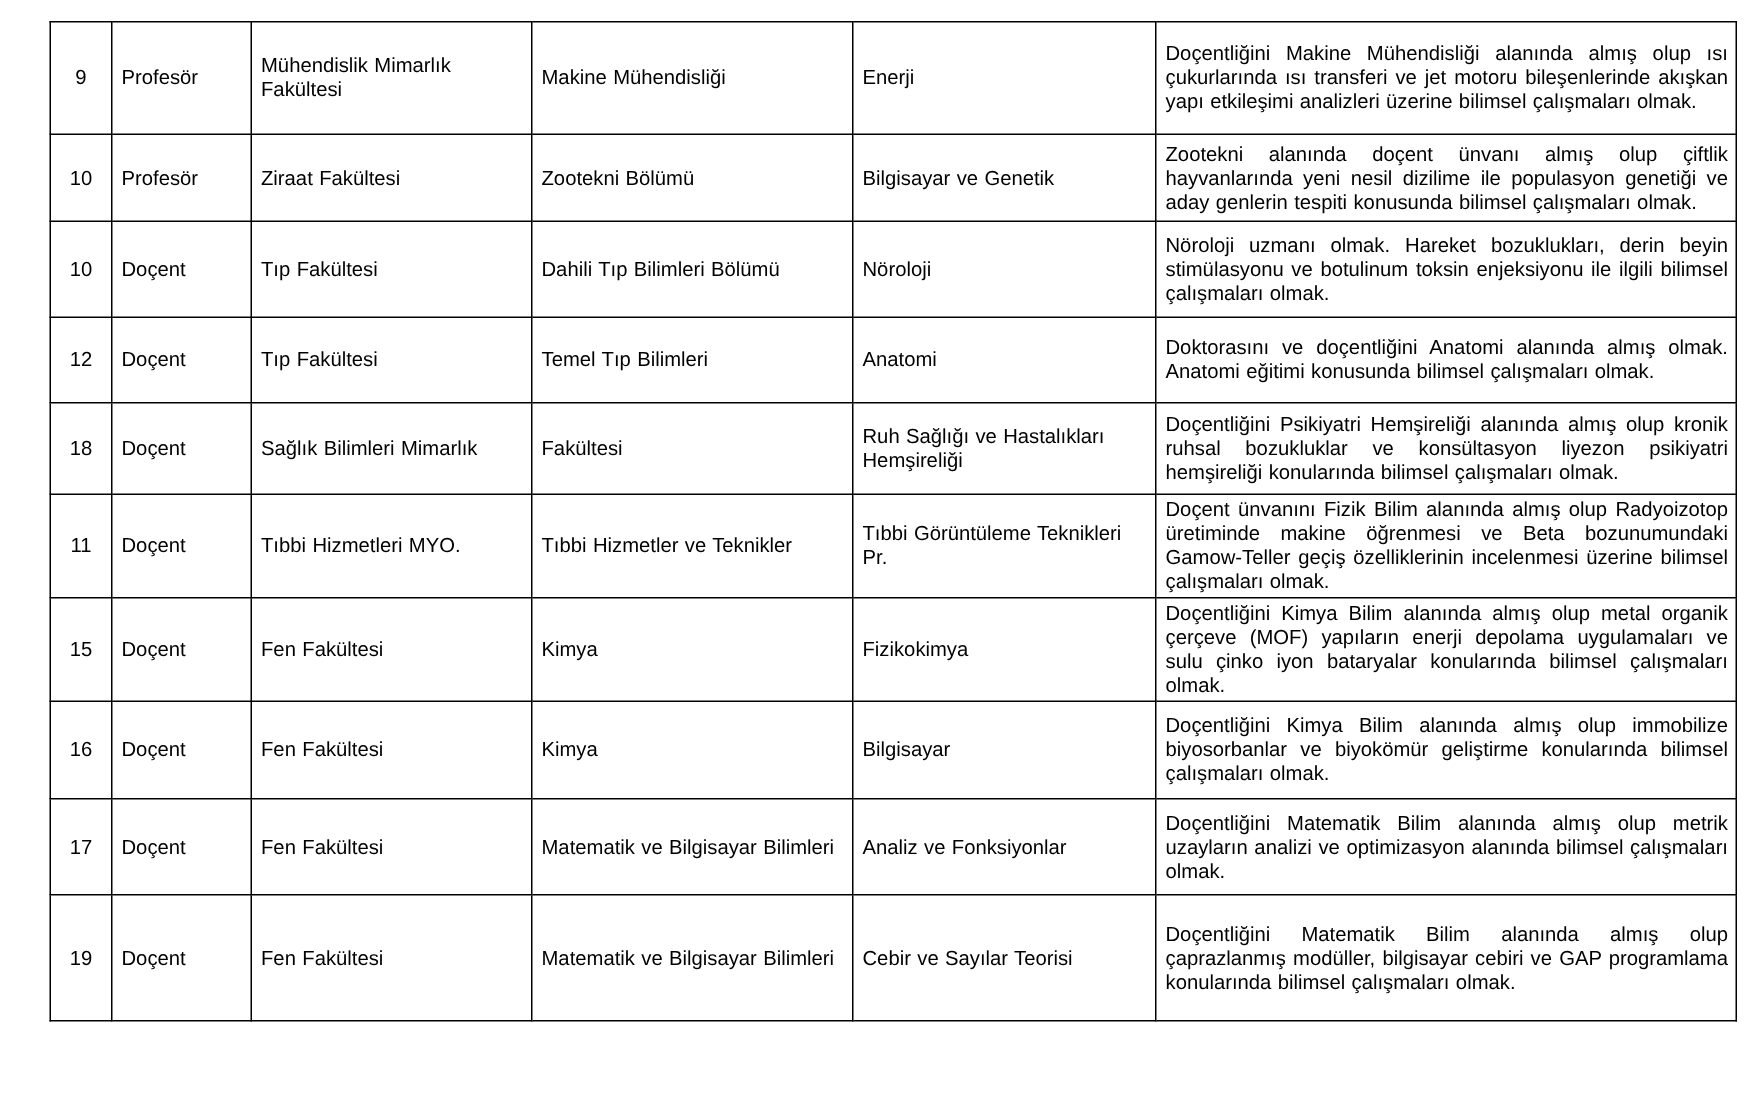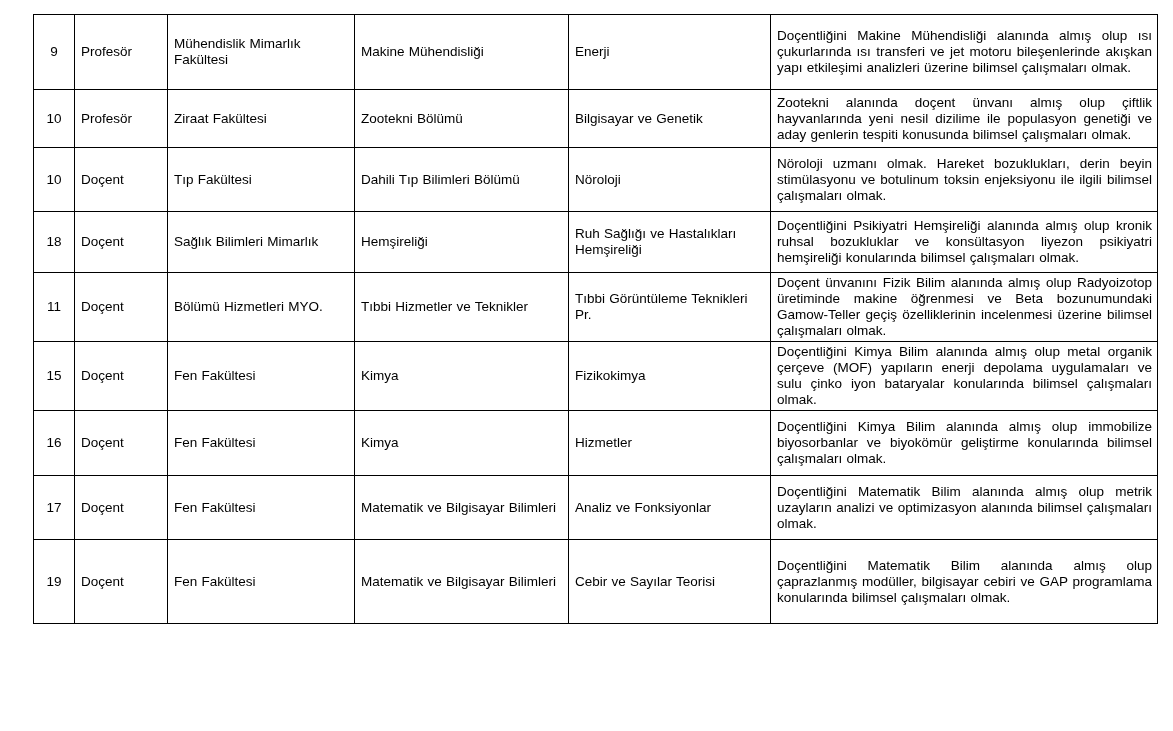--- a/index.html
+++ b/index.html
@@ -76,50 +76,58 @@
     <td class="c-desc">Zootekni alanında doçent ünvanı almış olup çiftlik hayvanlarında yeni nesil dizilime ile populasyon genetiği ve aday genlerin tespiti konusunda bilimsel çalışmaları olmak.</td>
   </tr>
         <tr style="height: 64px;">
     <td class="c-no">10</td>
     <td class="c-txt">Doçent</td>
     <td class="c-txt">Tıp Fakültesi</td>
     <td class="c-txt">Dahili Tıp Bilimleri Bölümü</td>
     <td class="c-txt">Nöroloji</td>
     <td class="c-desc">Nöroloji uzmanı olmak. Hareket bozuklukları, derin beyin stimülasyonu ve botulinum toksin enjeksiyonu ile ilgili bilimsel çalışmaları olmak.</td>
   </tr>
+        <tr style="height: 57px;">
+    <td class="c-no">12</td>
+    <td class="c-txt">Doçent</td>
+    <td class="c-txt">Tıp Fakültesi</td>
+    <td class="c-txt">Temel Tıp Bilimleri</td>
+    <td class="c-txt">Anatomi</td>
+    <td class="c-desc">Doktorasını ve doçentliğini Anatomi alanında almış olmak. Anatomi eğitimi konusunda bilimsel çalışmaları olmak.</td>
+  </tr>
         <tr style="height: 61px;">
     <td class="c-no">18</td>
     <td class="c-txt">Doçent</td>
     <td class="c-txt">Sağlık Bilimleri Mimarlık</td>
-    <td class="c-txt">Hemşireliği</td>
+    <td class="c-txt">Fakültesi</td>
     <td class="c-txt">Ruh Sağlığı ve Hastalıkları Hemşireliği</td>
     <td class="c-desc">Doçentliğini Psikiyatri Hemşireliği alanında almış olup kronik ruhsal bozukluklar ve konsültasyon liyezon psikiyatri hemşireliği konularında bilimsel çalışmaları olmak.</td>
   </tr>
         <tr style="height: 67px;">
     <td class="c-no">11</td>
     <td class="c-txt">Doçent</td>
-    <td class="c-txt">Bölümü Hizmetleri MYO.</td>
+    <td class="c-txt">Tıbbi Hizmetleri MYO.</td>
     <td class="c-txt">Tıbbi Hizmetler ve Teknikler</td>
     <td class="c-txt">Tıbbi Görüntüleme Teknikleri Pr.</td>
     <td class="c-desc">Doçent ünvanını Fizik Bilim alanında almış olup Radyoizotop üretiminde makine öğrenmesi ve Beta bozunumundaki Gamow-Teller geçiş özelliklerinin incelenmesi üzerine bilimsel çalışmaları olmak.</td>
   </tr>
         <tr style="height: 68px;">
     <td class="c-no">15</td>
     <td class="c-txt">Doçent</td>
     <td class="c-txt">Fen Fakültesi</td>
     <td class="c-txt">Kimya</td>
     <td class="c-txt">Fizikokimya</td>
     <td class="c-desc">Doçentliğini Kimya Bilim alanında almış olup metal organik çerçeve (MOF) yapıların enerji depolama uygulamaları ve sulu çinko iyon bataryalar konularında bilimsel çalışmaları olmak.</td>
   </tr>
         <tr style="height: 65px;">
     <td class="c-no">16</td>
     <td class="c-txt">Doçent</td>
     <td class="c-txt">Fen Fakültesi</td>
     <td class="c-txt">Kimya</td>
-    <td class="c-txt">Hizmetler</td>
+    <td class="c-txt">Bilgisayar</td>
     <td class="c-desc">Doçentliğini Kimya Bilim alanında almış olup immobilize biyosorbanlar ve biyokömür geliştirme konularında bilimsel çalışmaları olmak.</td>
   </tr>
         <tr style="height: 64px;">
     <td class="c-no">17</td>
     <td class="c-txt">Doçent</td>
     <td class="c-txt">Fen Fakültesi</td>
     <td class="c-txt">Matematik ve Bilgisayar Bilimleri</td>
     <td class="c-txt">Analiz ve Fonksiyonlar</td>
     <td class="c-desc">Doçentliğini Matematik Bilim alanında almış olup metrik uzayların analizi ve optimizasyon alanında bilimsel çalışmaları olmak.</td>
   </tr>

